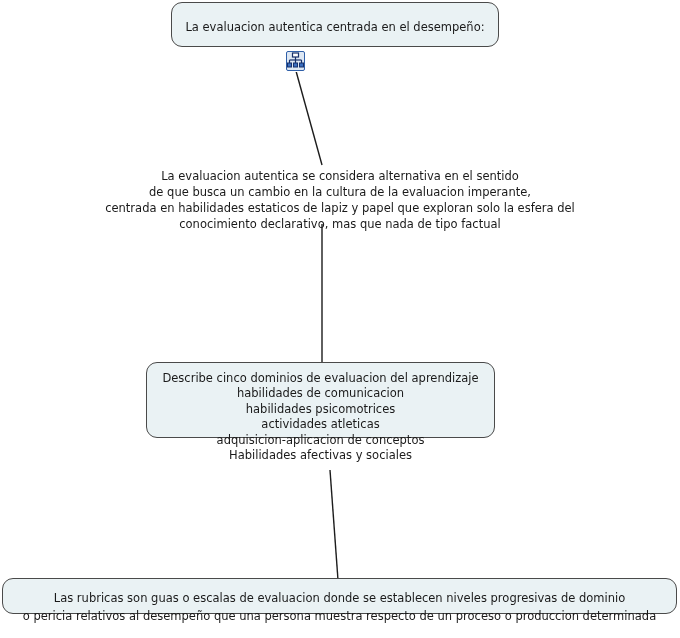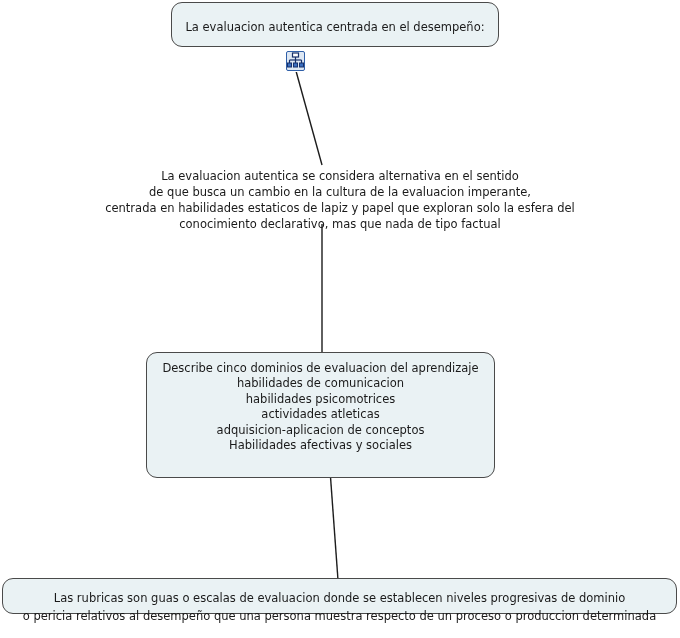--- a/index.html
+++ b/index.html
@@ -70,23 +70,23 @@
   #node-alternativa {
     left: 50px;
     top: 162px;
     width: 580px;
     height: 64px;
     line-height: 16px;
   }
 
   #node-dominios {
     left: 146px;
-    top: 352px;
+    top: 362px;
     width: 349px;
-    height: 126px;
+    height: 76px;
     padding-top: 8px;
     line-height: 15.4px;
   }
 
   #node-rubricas {
     left: 2px;
     top: 578px;
     width: 675px;
     height: 36px;
     padding-top: 10px;

